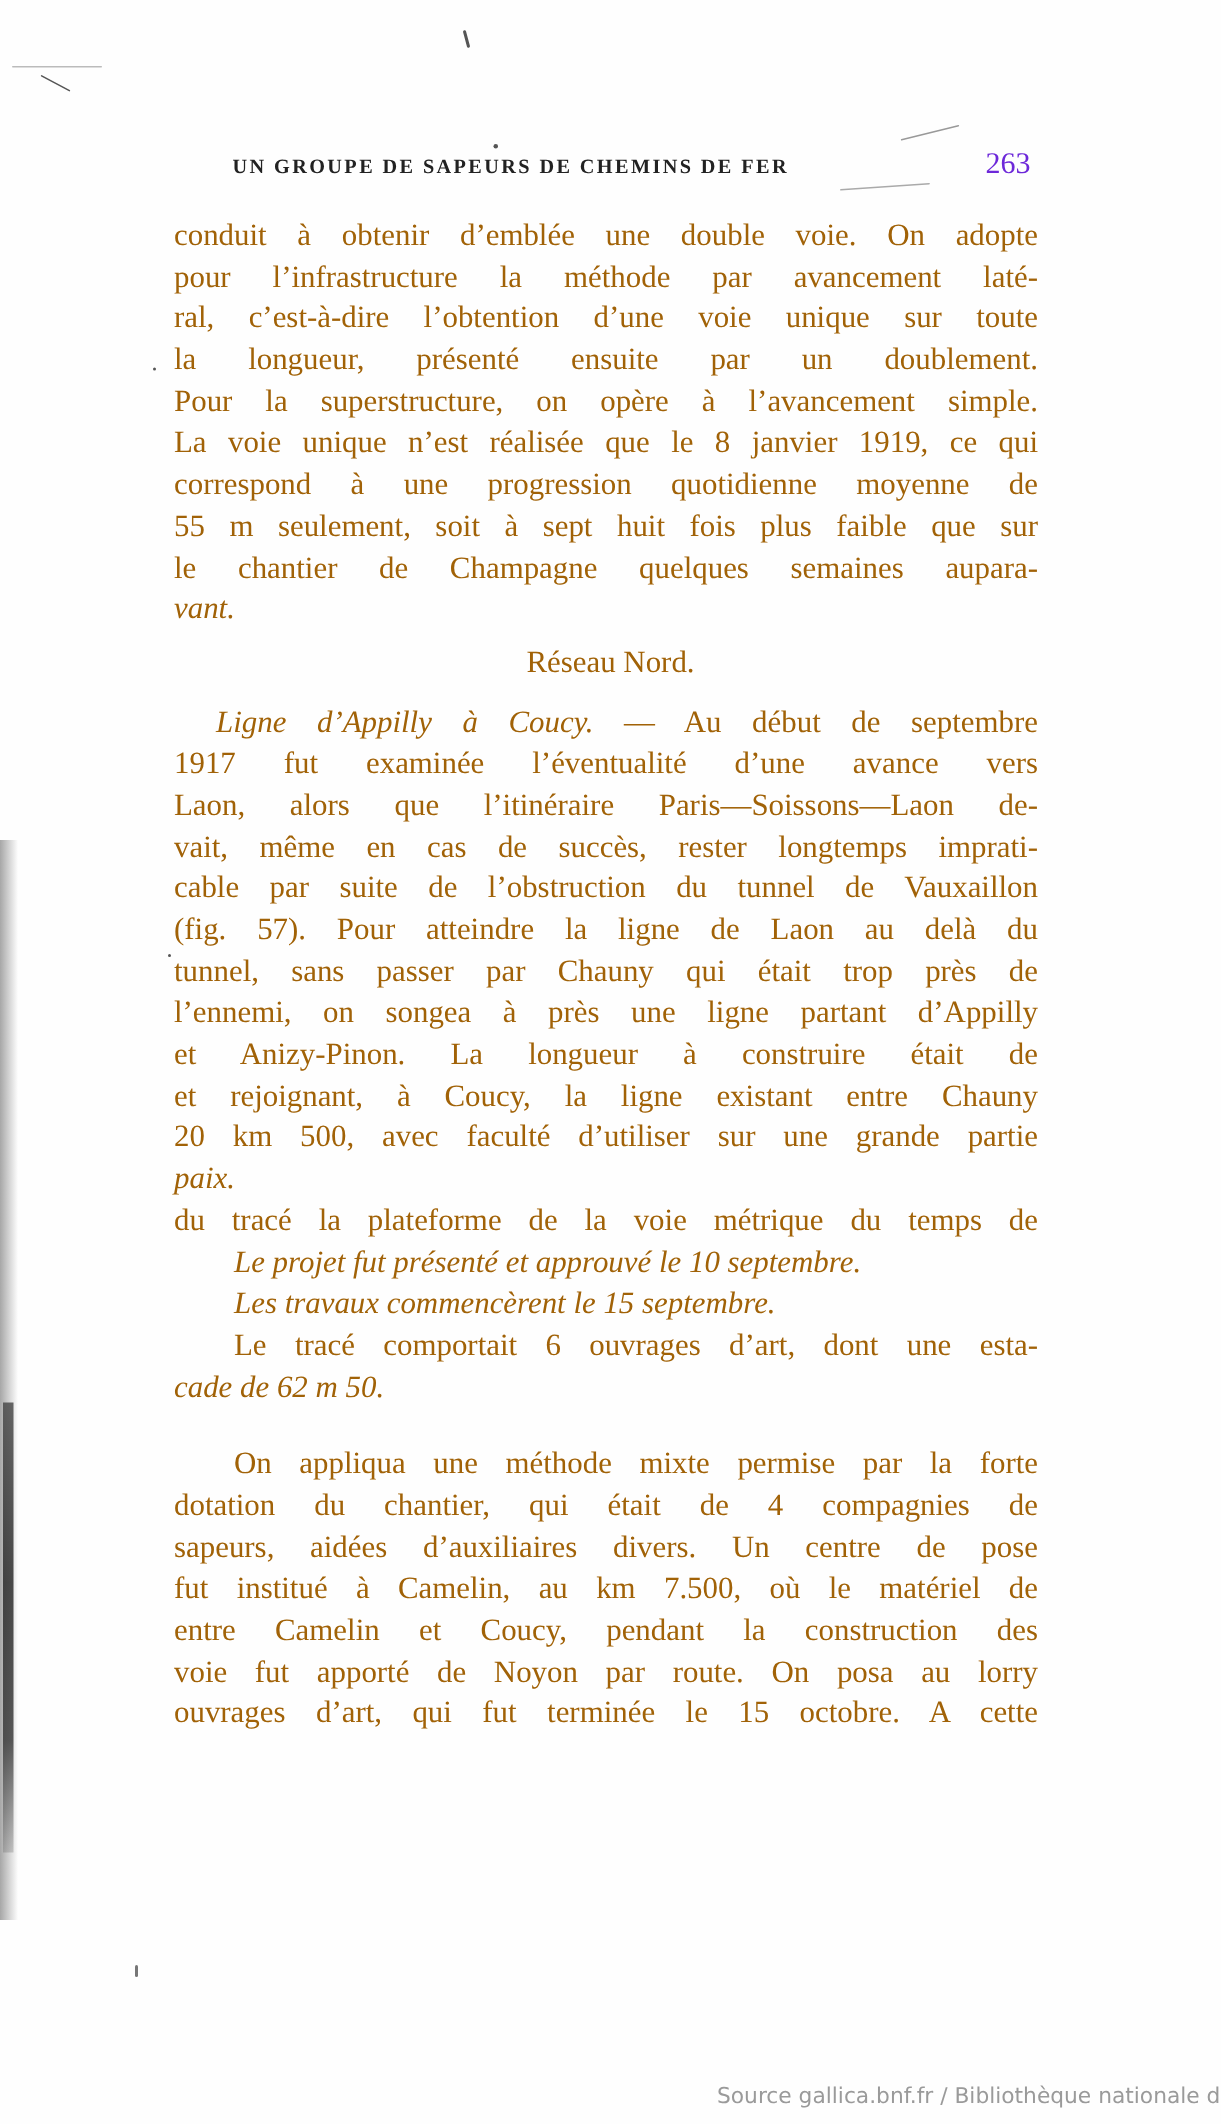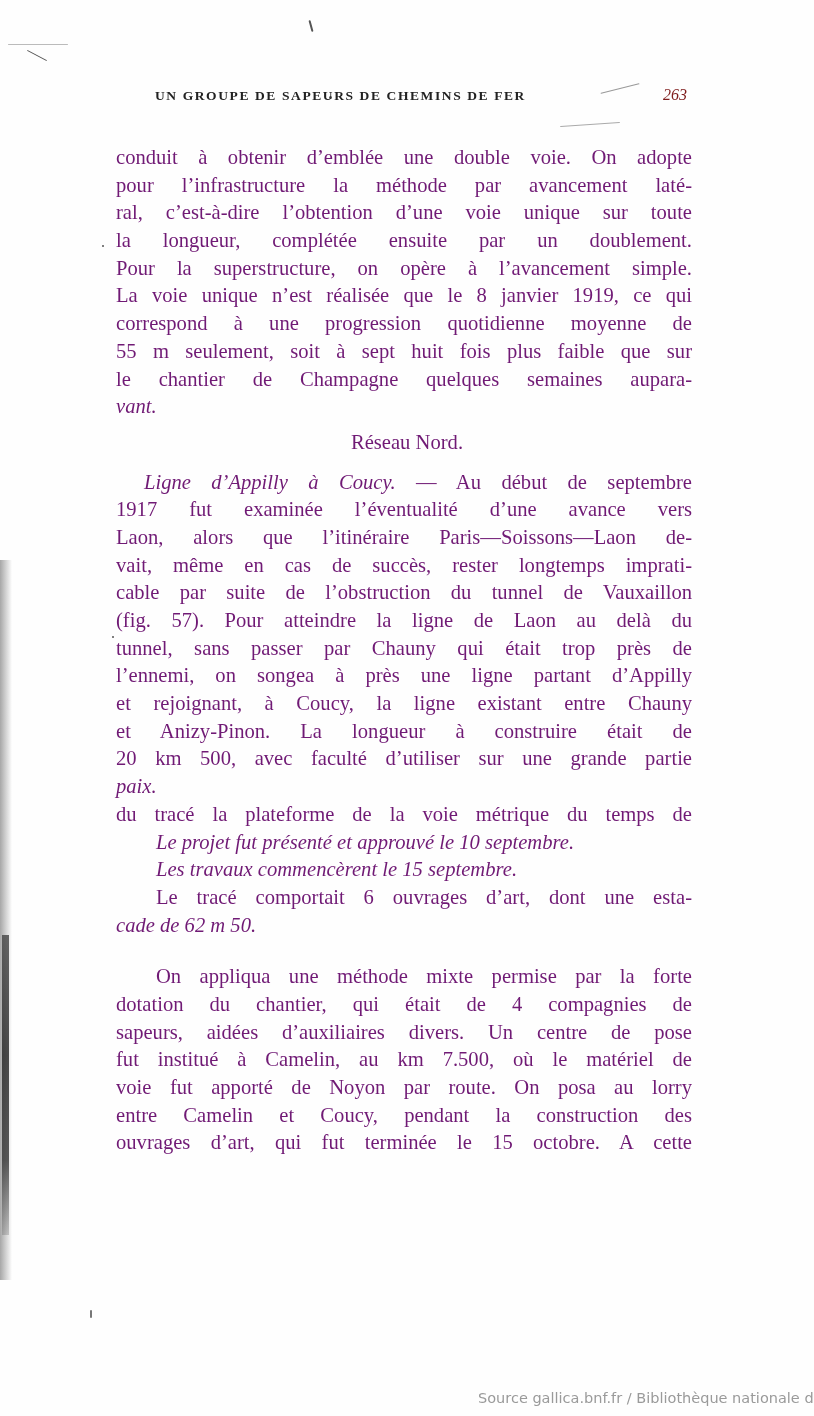--- a/index.html
+++ b/index.html
@@ -39,51 +39,50 @@
       background: linear-gradient(to bottom, #444 0%, #222 40%, #333 75%, rgba(80,80,80,0.3) 100%);
       opacity: 0.8;
     }
     .speck {
       position: absolute;
       background: #555;
       border-radius: 1px;
     }
     .running-head {
       position: absolute;
-      top: 86px;
+      top: 98px;
       left: 155px;
       width: 532px;
       display: flex;
       justify-content: space-between;
       align-items: baseline;
     }
     .running-title {
       font-family: "Liberation Serif", "DejaVu Serif", serif;
       font-weight: bold;
       font-size: 13.5px;
       letter-spacing: 1.6px;
       font-variant: small-caps;
       text-transform: uppercase;
       color: #222;
     }
     .page-number {
       font-family: "Liberation Serif", serif;
-      font-size: 16px;
-      color: #7f1d1d;
-      font-style: italic;
+      font-size: 20px;
+      color: #6d28d9;
     }
     .text-block {
       position: absolute;
       top: 144px;
       left: 116px;
       width: 576px;
       font-family: "Liberation Serif", "DejaVu Serif", serif;
       font-size: 20.6px;
       line-height: 27.7px;
-      color: #701a75;
+      color: #a16207;
     }
     .line {
       display: block;
       white-space: nowrap;
       text-align: justify;
       text-align-last: justify;
       height: 27.7px;
     }
     .line.last {
       text-align-last: left;
@@ -138,60 +137,60 @@
   <div class="running-head">
     <span class="running-title">UN GROUPE DE SAPEURS DE CHEMINS DE FER</span>
     <span class="page-number">263</span>
   </div>
 
   <div class="text-block">
     <div>
       <span class="line">conduit à obtenir d’emblée une double voie. On adopte</span>
       <span class="line">pour l’infrastructure la méthode par avancement laté-</span>
       <span class="line">ral, c’est-à-dire l’obtention d’une voie unique sur toute</span>
-      <span class="line">la longueur, complétée ensuite par un doublement.</span>
+      <span class="line">la longueur, présenté ensuite par un doublement.</span>
       <span class="line">Pour la superstructure, on opère à l’avancement simple.</span>
       <span class="line">La voie unique n’est réalisée que le 8 janvier 1919, ce qui</span>
       <span class="line">correspond à une progression quotidienne moyenne de</span>
       <span class="line">55 m seulement, soit à sept huit fois plus faible que sur</span>
       <span class="line">le chantier de Champagne quelques semaines aupara-</span>
       <span class="line last">vant.</span>
     </div>
 
     <span class="section-heading">Réseau Nord.</span>
 
     <div>
       <span class="line indent"><span class="lead-italic">Ligne d’Appilly à Coucy.</span><span> — Au début de septembre</span></span>
       <span class="line">1917 fut examinée l’éventualité d’une avance vers</span>
       <span class="line">Laon, alors que l’itinéraire Paris—Soissons—Laon de-</span>
       <span class="line">vait, même en cas de succès, rester longtemps imprati-</span>
       <span class="line">cable par suite de l’obstruction du tunnel de Vauxaillon</span>
       <span class="line">(fig. 57). Pour atteindre la ligne de Laon au delà du</span>
       <span class="line">tunnel, sans passer par Chauny qui était trop près de</span>
       <span class="line">l’ennemi, on songea à près une ligne partant d’Appilly</span>
+      <span class="line">et Anizy-Pinon. La longueur à construire était de</span>
       <span class="line">et rejoignant, à Coucy, la ligne existant entre Chauny</span>
-      <span class="line">et Anizy-Pinon. La longueur à construire était de</span>
       <span class="line">20 km 500, avec faculté d’utiliser sur une grande partie</span>
       <span class="line last">paix.</span>
       <span class="line">du tracé la plateforme de la voie métrique du temps de</span>
     </div>
 
     <span class="line last indent-small">Le projet fut présenté et approuvé le 10 septembre.</span>
     <span class="line last indent-small">Les travaux commencèrent le 15 septembre.</span>
 
     <div>
       <span class="line indent-small">Le tracé comportait 6 ouvrages d’art, dont une esta-</span>
       <span class="line last">cade de 62 m 50.</span>
     </div>
 
     <div style="margin-top:24px;">
       <span class="line indent-small">On appliqua une méthode mixte permise par la forte</span>
       <span class="line">dotation du chantier, qui était de 4 compagnies de</span>
       <span class="line">sapeurs, aidées d’auxiliaires divers. Un centre de pose</span>
       <span class="line">fut institué à Camelin, au km 7.500, où le matériel de</span>
+      <span class="line">entre Camelin et Coucy, pendant la construction des</span>
       <span class="line">voie fut apporté de Noyon par route. On posa au lorry</span>
-      <span class="line">entre Camelin et Coucy, pendant la construction des</span>
       <span class="line">ouvrages d’art, qui fut terminée le 15 octobre. A cette</span>
     </div>
   </div>
 
   <div class="footer">Source gallica.bnf.fr / Bibliothèque nationale de France</div>
 </div>
 
 </body></html>

